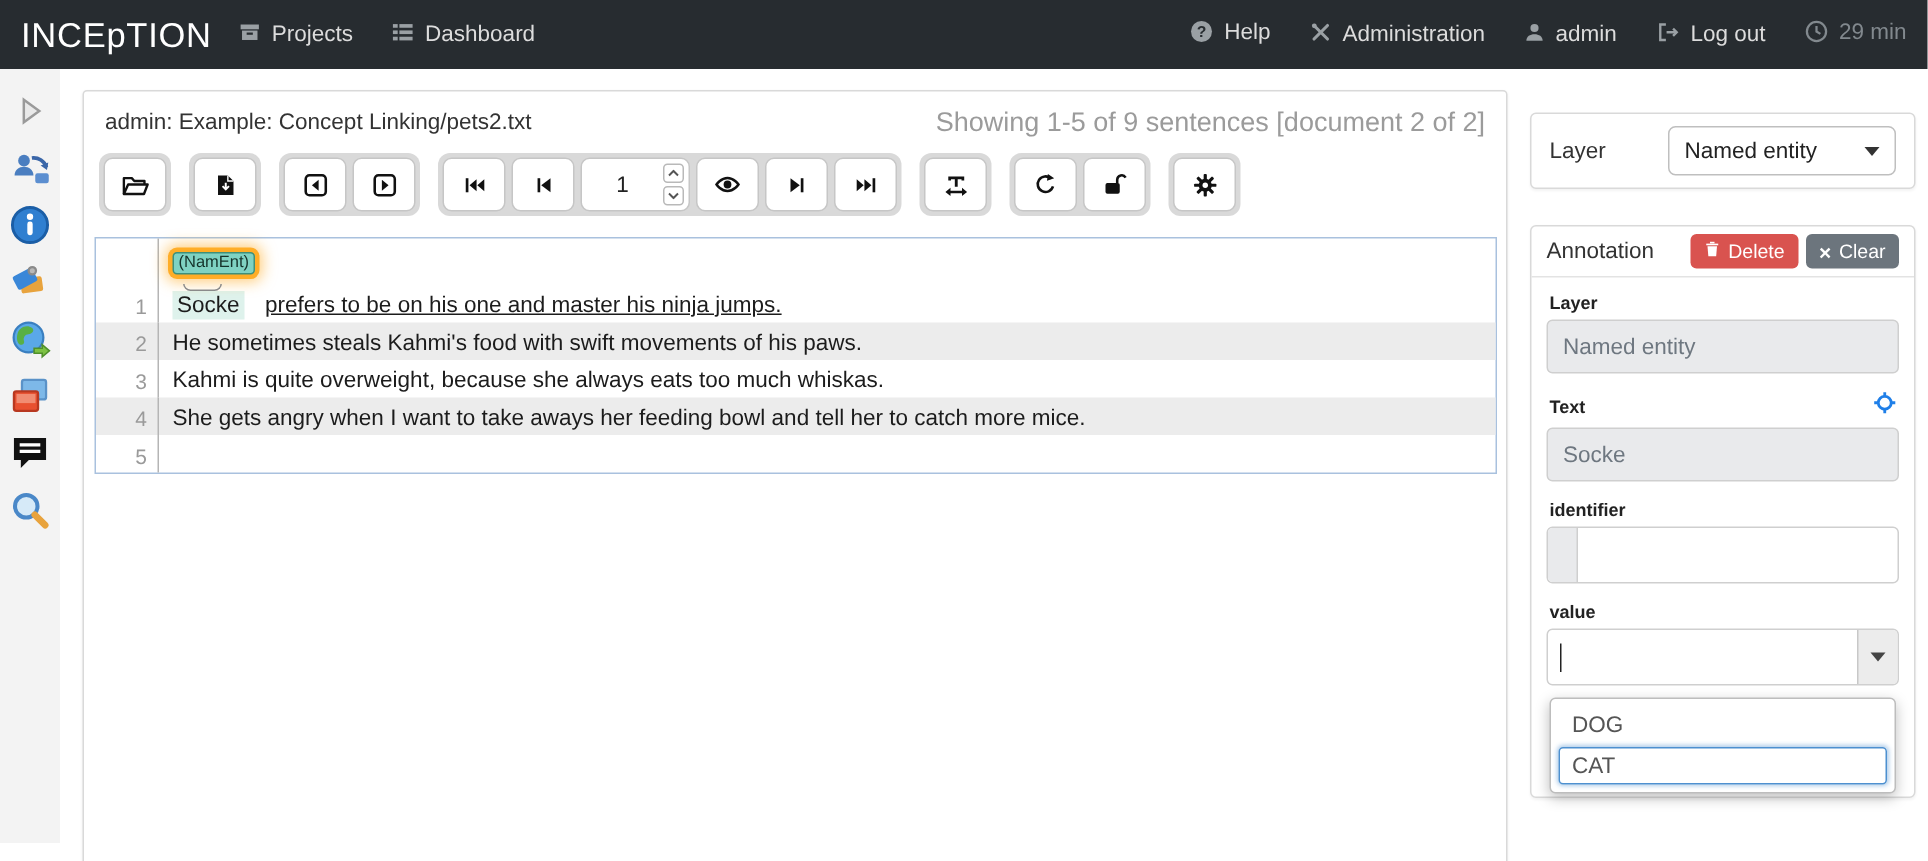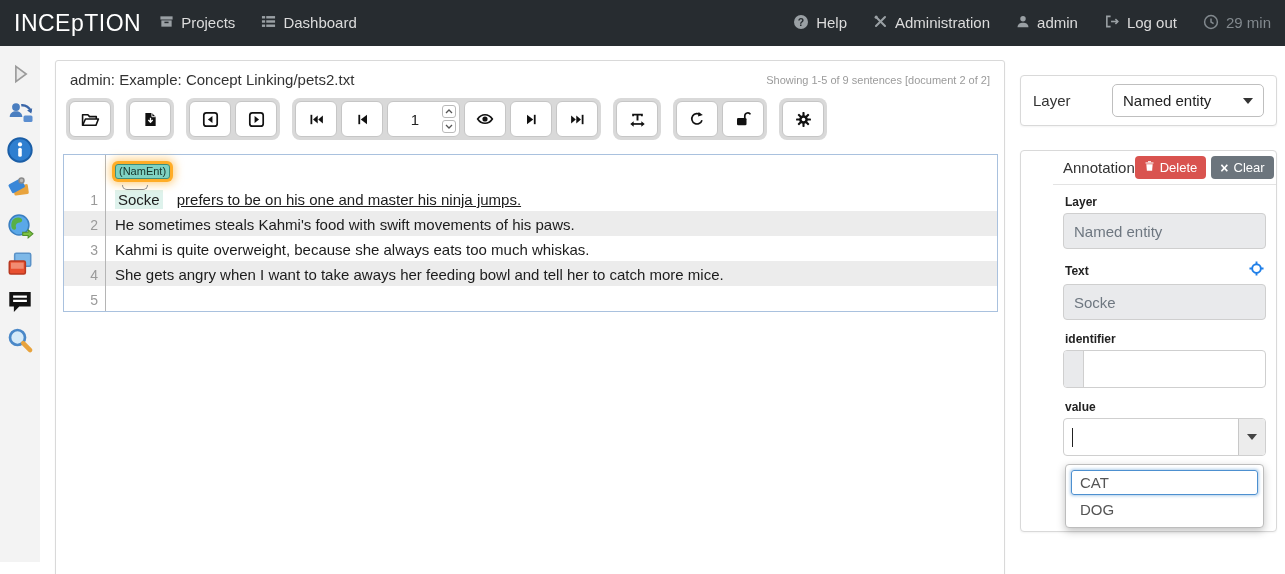--- a/index.html
+++ b/index.html
@@ -21,21 +21,21 @@
   .side-strip { position:absolute; left:0; top:46px; width:40px; height:516px;
     background:#f3f3f3; display:flex; flex-direction:column; align-items:center;
     padding-top:14px; gap:10px; }
   .side-icon { width:28px; height:28px; display:flex; align-items:center; justify-content:center; cursor:pointer; }
 
   
   .main-panel { position:absolute; left:55px; top:60px; width:950px; height:542px;
     background:#fff; border:1px solid #d9d9d9; border-radius:3px; box-shadow:0 1px 2px rgba(0,0,0,.06); }
   .doc-header { display:flex; justify-content:space-between; align-items:center; padding:10px 14px 4px 14px; }
   .doc-title { font-size:15px; color:#333; }
-  .doc-showing { font-size:11px; color:#9b9b9b; }
+  .doc-showing { font-size:18px; color:#9b9b9b; }
 
   .toolbar { display:flex; gap:12px; padding:6px 10px; align-items:center; }
   .tb-group { background:#d9d9d9; border-radius:8px; padding:3px; display:flex; gap:4px; align-items:center; }
   .tb-btn { width:42px; height:36px; background:#fff; border:1px solid #c6c6c6; border-radius:6px;
     display:flex; align-items:center; justify-content:center; color:#111; cursor:pointer; }
   .num-wrap { height:36px; background:#fff; border:1px solid #c6c6c6; border-radius:6px;
     display:flex; align-items:stretch; overflow:hidden; }
   .num-val { width:54px; display:flex; align-items:center; justify-content:center; font-size:15px; color:#222; }
   .spinners { width:17px; display:flex; flex-direction:column; justify-content:center; gap:2px; padding-right:2px; }
   .spin-btn { width:14px; height:13px; border:1px solid #b9b9b9; border-radius:3px; background:#fff;
@@ -61,21 +61,21 @@
 
   
   .right-panel { position:absolute; left:1020px; top:60px; width:257px; }
   .card { background:#fff; border:1px solid #d9d9d9; border-radius:4px; box-shadow:0 1px 2px rgba(0,0,0,.05); }
   .layer-card { margin-top:15px; padding:8px 12px; display:flex; align-items:center; justify-content:space-between; }
   .layer-label { font-size:15px; color:#333; }
   .layer-select { width:152px; height:33px; background:#fff; border:1px solid #bfbfbf; border-radius:5px;
     display:flex; align-items:center; justify-content:space-between; padding:0 10px; font-size:15px; color:#222; cursor:pointer; }
   .caret-down { width:0; height:0; border-left:5px solid transparent; border-right:5px solid transparent; border-top:6px solid #333; }
 
-  .anno-card { margin-top:24px; height:382px; position:relative;padding-left:32px; }
+  .anno-card { margin-top:24px; height:382px; position:relative; }
   .anno-head { display:flex; align-items:center; justify-content:space-between;
     padding:5px 10px; border-bottom:1px solid #e3e3e3; }
   .anno-title { font-size:15px; color:#333; }
   .head-btns { display:flex; gap:5px; }
   .btn-delete { background:#d9534f; color:#fff; border:none; border-radius:4px; font-size:13px;
     padding:4px 9px; display:flex; align-items:flex-start; gap:5px; cursor:pointer; font-family:inherit; }
   .btn-clear { background:#6c757d; color:#fff; border:none; border-radius:4px; font-size:13px;
     padding:4px 9px; display:flex; align-items:center; gap:5px; cursor:pointer; font-family:inherit; }
   .x-glyph { font-size:14px; font-weight:bold; line-height:1; }
 
@@ -430,18 +430,18 @@
         <div class="combo-input">
             <span class="cursor-bar"></span>
             <span></span>
           </div>
         <div class="combo-btn">
             <span class="caret-down"></span>
           </div>
       </div>
 
       <div class="dropdown-pop">
+        <div class="dd-item">DOG</div>
         <div class="dd-item focused">CAT</div>
-        <div class="dd-item">DOG</div>
       </div>
     </div>
   </div>
 </div>
 
 </body></html>

